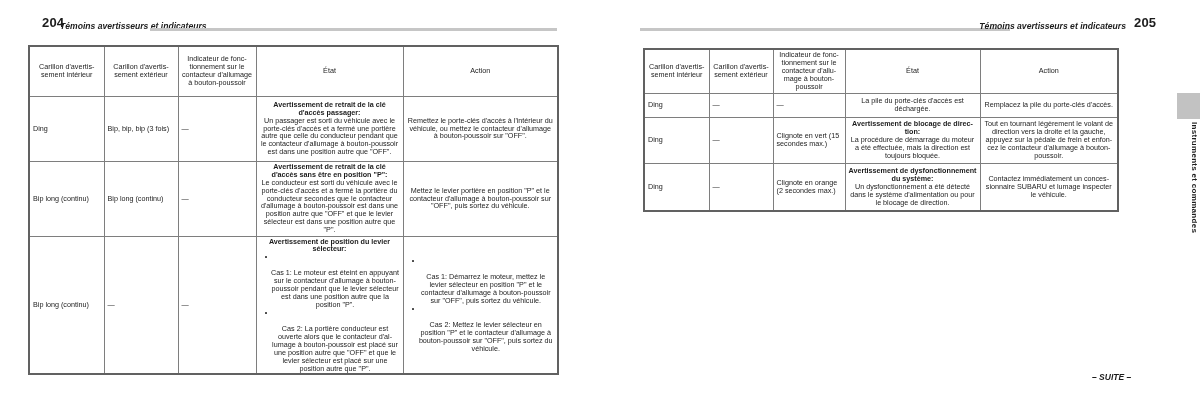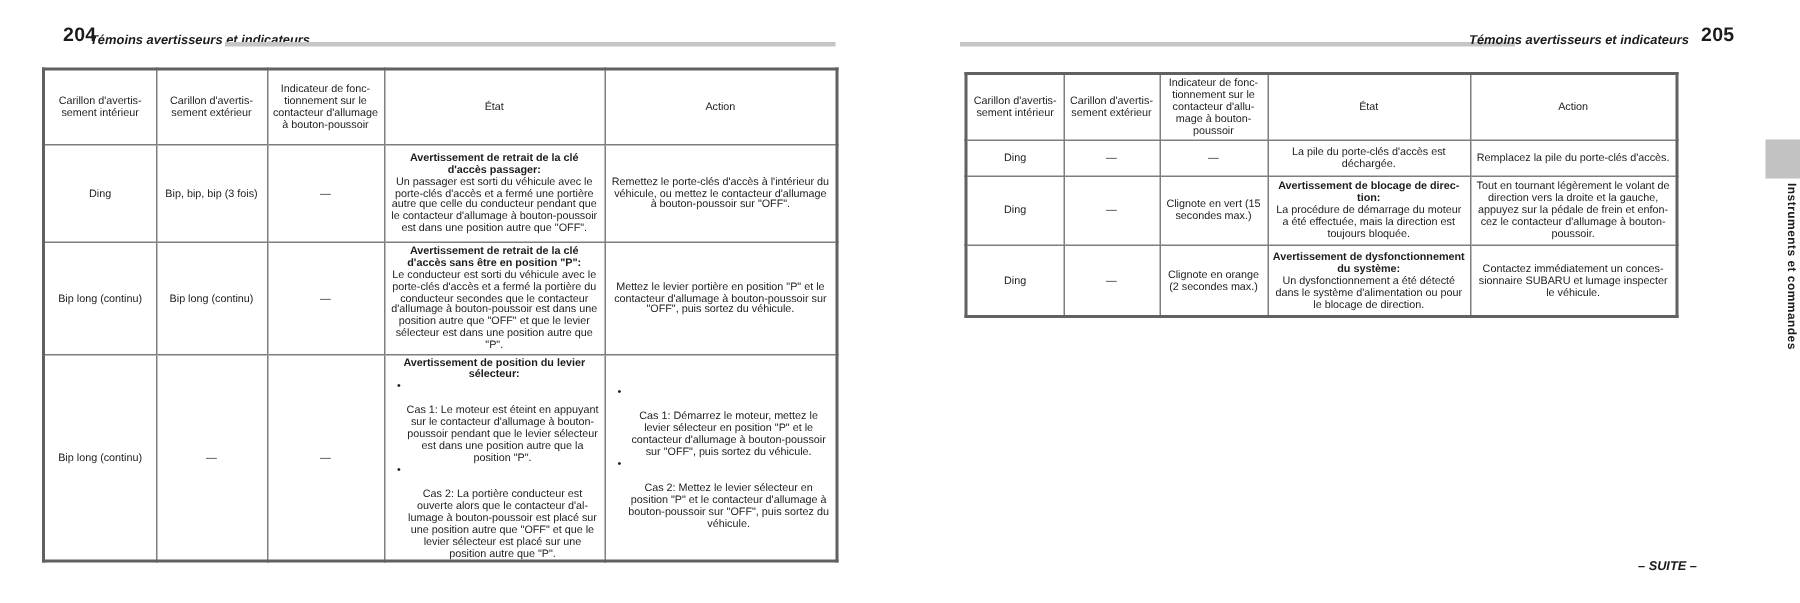--- a/index.html
+++ b/index.html
@@ -14,21 +14,21 @@
   .ptitle.left { left:60px; top:21px; }
   .ptitle.right { right:74px; top:21px; }
   .hrule { position:absolute; height:3px; background:#c6c6c6; top:28px; }
   .hrule.left { left:150px; width:407px; }
   .hrule.right { left:640px; width:370px; }
 
   
   table { border-collapse:collapse; table-layout:fixed; font-size:7.2px; line-height:1.1; color:#1c1c1c; border:2px solid #616161; background:#fff; }
   td, th { border:1px solid #7e7e7e; padding:1px 3px; vertical-align:middle; overflow:hidden; hyphens:manual; }
   th { font-weight:normal; text-align:center; }
-  td.c { text-align:center; }
+  td.c { text-align:left; }
   td.etat, td.action { text-align:center; }
   .cell-title { font-weight:bold; }
   .bullet { display:flex; }
   .bullet .dot { flex:none; width:9px; padding-left:2px; }
   .bullet .btxt { flex:1;margin-top:16px; }
   .t-left  { position:absolute; left:28px;  top:45px; width:529px; }
   .t-right { position:absolute; left:643px; top:48px; width:474px; }
 
   
   .tab-block { position:absolute; left:1177px; top:93px; width:23px; height:26px; background:#c2c2c2; }

